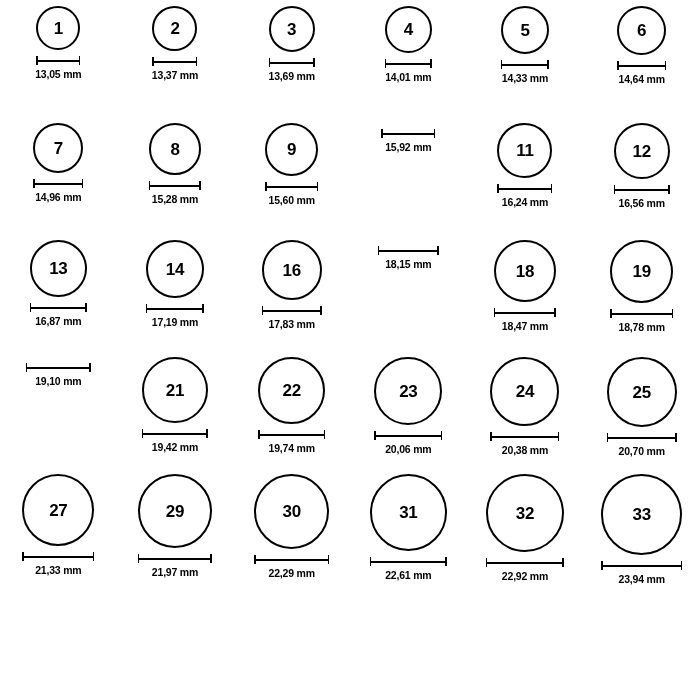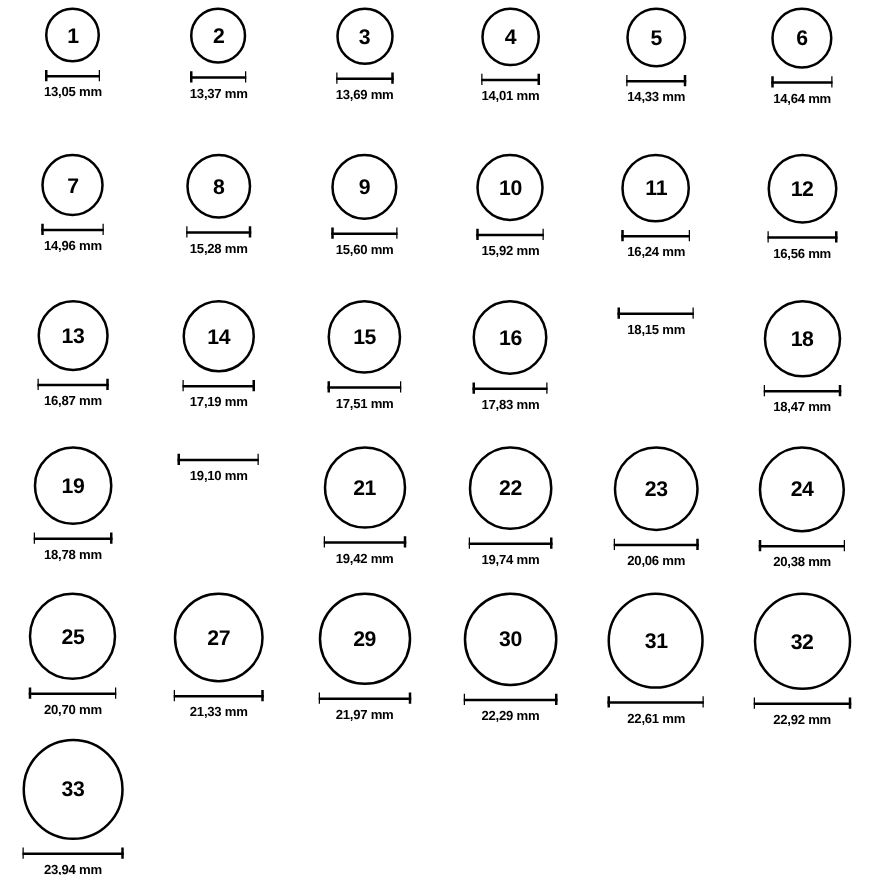--- a/index.html
+++ b/index.html
@@ -186,23 +186,20 @@
         </div>
         <div class="measure">
           <div class="bar" style="width: 53px;">
             <div class="cap left"></div>
             <div class="cap right"></div>
           </div>
         </div>
         <div class="measure-label">15,60 mm</div>
       </div>
       <div class="cell">
-        <div class="ring" style="width: 54px; height: 54px;">
-          <span class="ring-number">10</span>
-        </div>
         <div class="measure">
           <div class="bar" style="width: 54px;">
             <div class="cap left"></div>
             <div class="cap right"></div>
           </div>
         </div>
         <div class="measure-label">15,92 mm</div>
       </div>
       <div class="cell">
         <div class="ring" style="width: 55px; height: 55px;">
@@ -244,32 +241,20 @@
         <div class="ring" style="width: 58px; height: 58px;">
           <span class="ring-number">14</span>
         </div>
         <div class="measure">
           <div class="bar" style="width: 58px;">
             <div class="cap left"></div>
             <div class="cap right"></div>
           </div>
         </div>
         <div class="measure-label">17,19 mm</div>
-      </div>
-      <div class="cell">
-        <div class="ring" style="width: 59px; height: 59px;">
-          <span class="ring-number">15</span>
-        </div>
-        <div class="measure">
-          <div class="bar" style="width: 59px;">
-            <div class="cap left"></div>
-            <div class="cap right"></div>
-          </div>
-        </div>
-        <div class="measure-label">17,51 mm</div>
       </div>
       <div class="cell">
         <div class="ring" style="width: 60px; height: 60px;">
           <span class="ring-number">16</span>
         </div>
         <div class="measure">
           <div class="bar" style="width: 60px;">
             <div class="cap left"></div>
             <div class="cap right"></div>
           </div>

